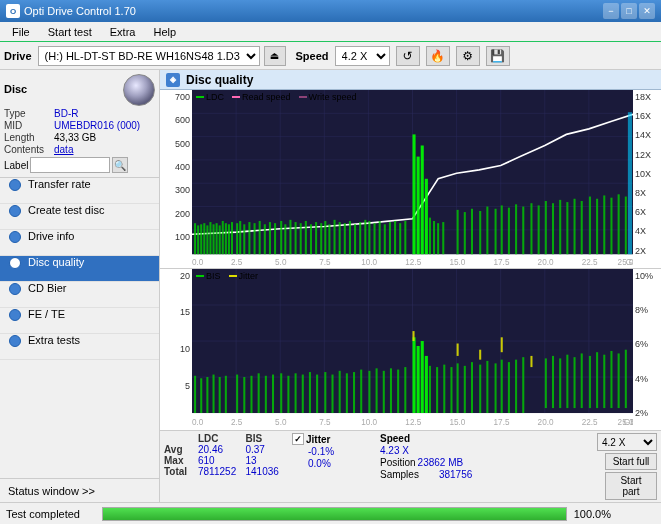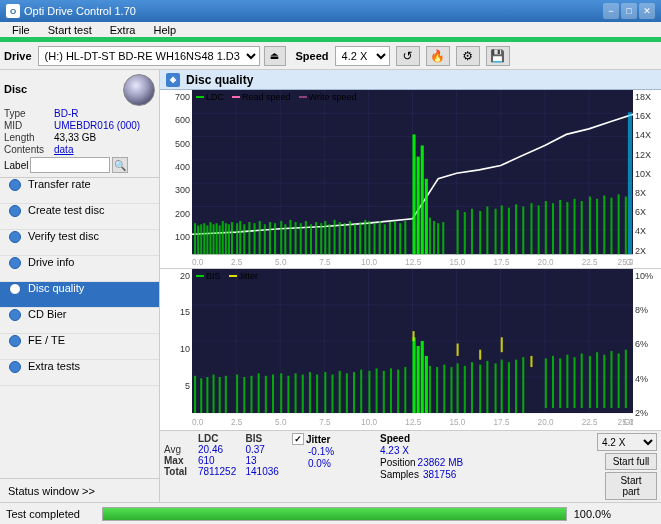--- a/index.html
+++ b/index.html
@@ -17,21 +17,21 @@
       font-size: 11px;
     }
     .title-bar-left { display: flex; align-items: center; gap: 4px; }
     .title-bar-icon { width: 14px; height: 14px; background: #fff; border-radius: 2px; display: flex; align-items: center; justify-content: center; font-size: 8px; color: #2a6db5; font-weight: bold; }
     .title-bar-controls { display: flex; gap: 2px; }
     .title-bar-btn { width: 16px; height: 16px; background: rgba(255,255,255,0.3); border: none; color: white; font-size: 9px; cursor: pointer; display: flex; align-items: center; justify-content: center; border-radius: 2px; }
 
     
     .menu-bar {
       background: #f0f0f0;
-      border-bottom: 5px solid #22c55e;
+      border-bottom: 1px solid #22c55e;
       height: 20px;
       display: flex;
       align-items: center;
       padding: 0 4px;
       gap: 2px;
     }
     .menu-item {
       padding: 2px 8px;
       cursor: pointer;
       border-radius: 2px;
@@ -356,26 +356,20 @@
         <div class="nav-item-icon">
             <div class="nav-icon-circle"></div>
           </div>
         <span>Transfer rate</span>
       </div>
       <div class="nav-item">
         <div class="nav-item-icon">
             <div class="nav-icon-circle"></div>
           </div>
         <span>Create test disc</span>
-      </div>
-      <div class="nav-item">
-        <div class="nav-item-icon">
-            <div class="nav-icon-circle"></div>
-          </div>
-        <span>Verify test disc</span>
       </div>
       <div class="nav-item">
         <div class="nav-item-icon">
             <div class="nav-icon-circle"></div>
           </div>
         <span>Drive info</span>
       </div>
       <div class="nav-item active">
         <div class="nav-item-icon">
             <div class="nav-icon-circle active"></div>
@@ -714,21 +708,21 @@
         <div style="display:flex; align-items:flex-start; gap: 8px;">
 
           <table style="font-size:10px; border-collapse:collapse; min-width:120px;">
             <tbody>
                 <tr>
               <td style="width:30px;"></td>
               <td style="color:#333; font-weight:bold; padding:0 4px;">LDC</td>
               <td style="color:#333; font-weight:bold; padding:0 4px;">BIS</td>
             </tr>
             <tr>
-              <td style="color:#333; font-weight:normal;">Avg</td>
+              <td style="color:#333; font-weight:bold;">Avg</td>
               <td style="color:#0000cc; padding:0 4px;">20.46</td>
               <td style="color:#0000cc; padding:0 4px;">0.37</td>
             </tr>
             <tr>
               <td style="color:#333; font-weight:bold;">Max</td>
               <td style="color:#0000cc; padding:0 4px;">610</td>
               <td style="color:#0000cc; padding:0 4px;">13</td>
             </tr>
             <tr>
               <td style="color:#333; font-weight:bold;">Total</td>
@@ -747,21 +741,21 @@
             <div style="color:#0000cc; padding-left:16px;">0.0%</div>
           </div>
 
           <div style="display:flex; flex-direction:column; font-size:10px; gap:1px; min-width:90px;">
             <div style="font-weight:bold;">Speed</div>
             <div style="color:#0000cc;">4.23 X</div>
             <div style="display:flex; align-items:center; gap:2px; font-size:10px;">
               <span>Position</span>
               <span style="color:#0000cc;">23862 MB</span>
             </div>
-            <div style="display:flex; align-items:center; gap:4px; font-size:10px;">
+            <div style="display:flex; align-items:center; gap:20px; font-size:10px;">
               <span>Samples</span>
               <span style="color:#0000cc;">381756</span>
             </div>
           </div>
 
           <div style="display:flex; flex-direction:column; gap:2px; margin-left:auto; align-items:flex-end;">
             <select style="width:60px; height:18px; font-size:10px; border:1px solid #aaa;">
               <option>4.2 X</option>
             </select>
             <button class="start-btn">Start full</button>

